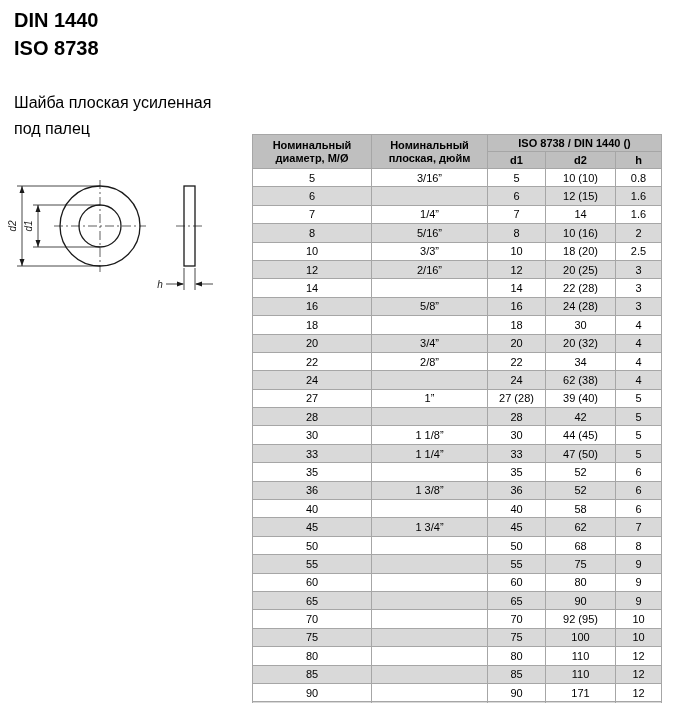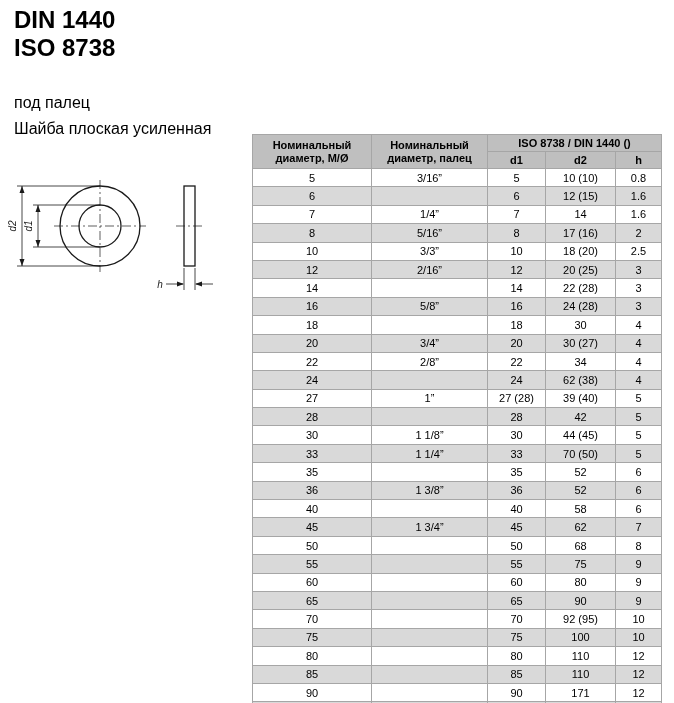--- a/index.html
+++ b/index.html
@@ -12,21 +12,21 @@
     color: #000000;
     position: relative;
     overflow: hidden;
   }
   .title-block {
     position: absolute;
     left: 14px;
     top: 6px;
   }
   .title-line {
-    font-size: 24px;
+    font-size: 20px;
     font-weight: bold;
     line-height: 28px;
   }
   .subtitle-block {
     position: absolute;
     left: 14px;
     top: 90px;
   }
   .subtitle-line {
     font-size: 16px;
@@ -87,22 +87,22 @@
 </style>
 </head>
 <body>
 
 <div class="title-block">
   <div class="title-line">DIN 1440</div>
   <div class="title-line">ISO 8738</div>
 </div>
 
 <div class="subtitle-block">
+  <div class="subtitle-line">Шайба плоская усиленная</div>
   <div class="subtitle-line">под палец</div>
-  <div class="subtitle-line">Шайба плоская усиленная</div>
 </div>
 
 <div class="drawing-wrap">
   <svg width="230" height="130" viewBox="0 0 230 130">
 
     <line class="dwg-center" x1="92" y1="4" x2="92" y2="96"></line>
     <line class="dwg-center" x1="46" y1="50" x2="138" y2="50"></line>
 
     <circle class="dwg-outline" cx="92" cy="50" r="40"></circle>
     <circle class="dwg-outline" cx="92" cy="50" r="21"></circle>
@@ -144,21 +144,21 @@
         <col class="c5">
     </colgroup>
     <thead>
       <tr>
         <th rowspan="2">
           <span class="hdr-two-line">Номинальный</span>
           <span class="hdr-two-line">диаметр, М/Ø</span>
         </th>
         <th rowspan="2">
           <span class="hdr-two-line">Номинальный</span>
-          <span class="hdr-two-line">диаметр, палец</span>
+          <span class="hdr-two-line">плоская, дюйм</span>
         </th>
         <th colspan="3">ISO 8738 / DIN 1440 ()</th>
       </tr>
       <tr>
         <th>d1</th>
         <th>d2</th>
         <th>h</th>
       </tr>
     </thead>
     <tbody>
@@ -180,21 +180,21 @@
           <td>7</td>
           <td>1/4”</td>
           <td>7</td>
           <td>14</td>
           <td>1.6</td>
         </tr>
         <tr class="alt">
           <td>8</td>
           <td>5/16”</td>
           <td>8</td>
-          <td>17 (16)</td>
+          <td>10 (16)</td>
           <td>2</td>
         </tr>
         <tr>
           <td>10</td>
           <td>3/3”</td>
           <td>10</td>
           <td>18 (20)</td>
           <td>2.5</td>
         </tr>
         <tr class="alt">
@@ -222,21 +222,21 @@
           <td>18</td>
           <td></td>
           <td>18</td>
           <td>30</td>
           <td>4</td>
         </tr>
         <tr class="alt">
           <td>20</td>
           <td>3/4”</td>
           <td>20</td>
-          <td>30 (27)</td>
+          <td>20 (32)</td>
           <td>4</td>
         </tr>
         <tr>
           <td>22</td>
           <td>2/8”</td>
           <td>22</td>
           <td>34</td>
           <td>4</td>
         </tr>
         <tr class="alt">
@@ -264,21 +264,21 @@
           <td>30</td>
           <td>1 1/8”</td>
           <td>30</td>
           <td>44 (45)</td>
           <td>5</td>
         </tr>
         <tr class="alt">
           <td>33</td>
           <td>1 1/4”</td>
           <td>33</td>
-          <td>70 (50)</td>
+          <td>47 (50)</td>
           <td>5</td>
         </tr>
         <tr>
           <td>35</td>
           <td></td>
           <td>35</td>
           <td>52</td>
           <td>6</td>
         </tr>
         <tr class="alt">

